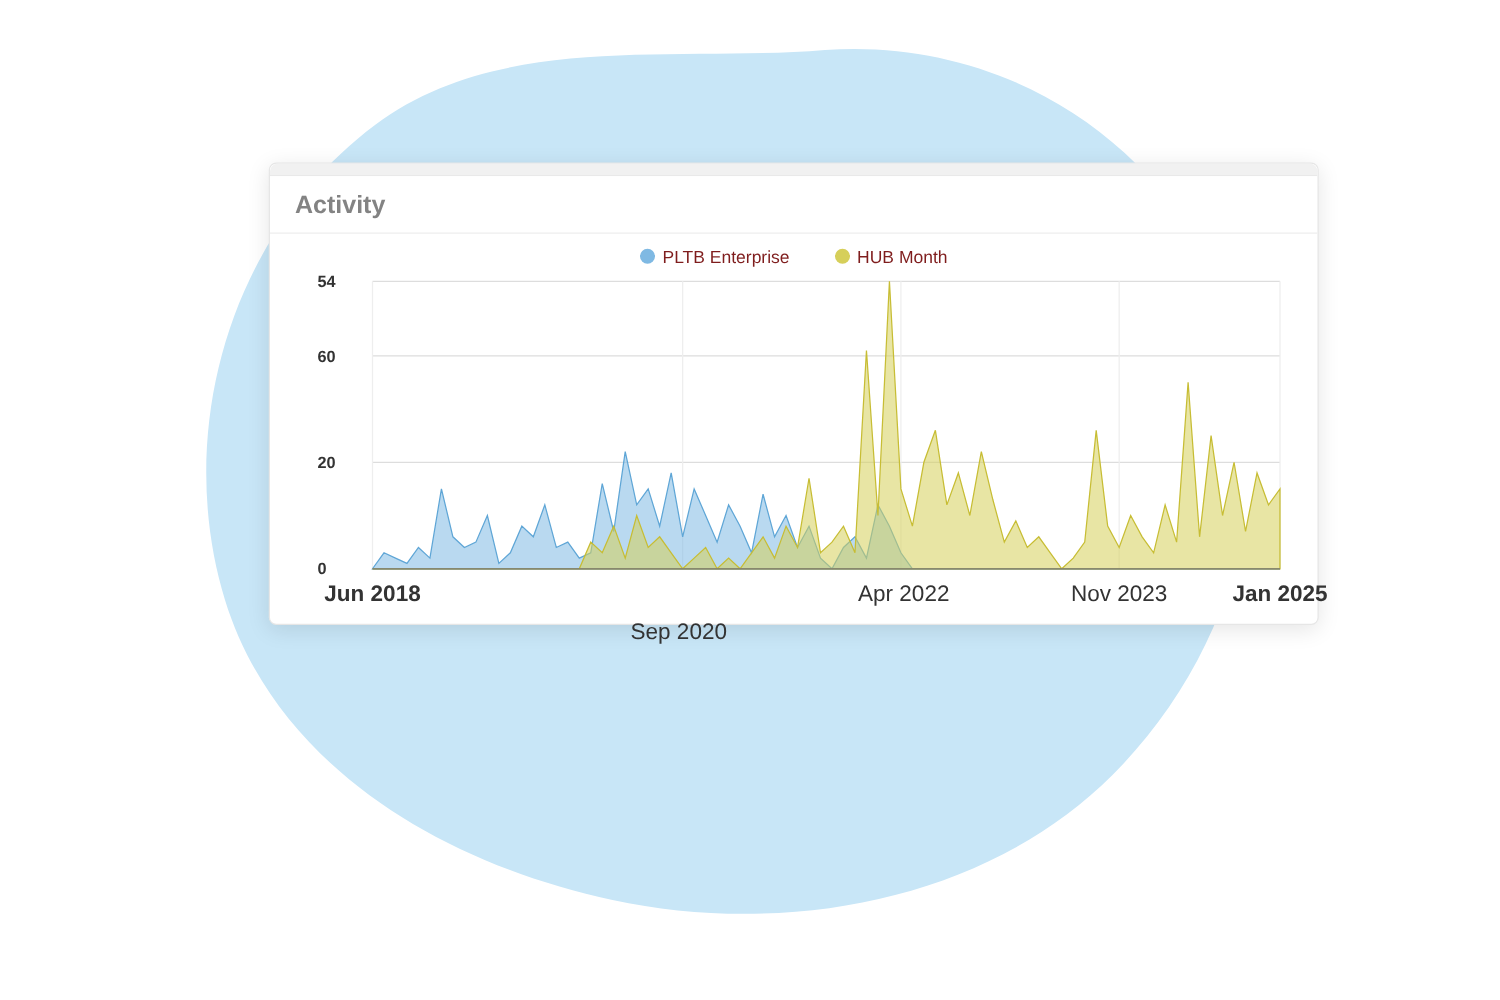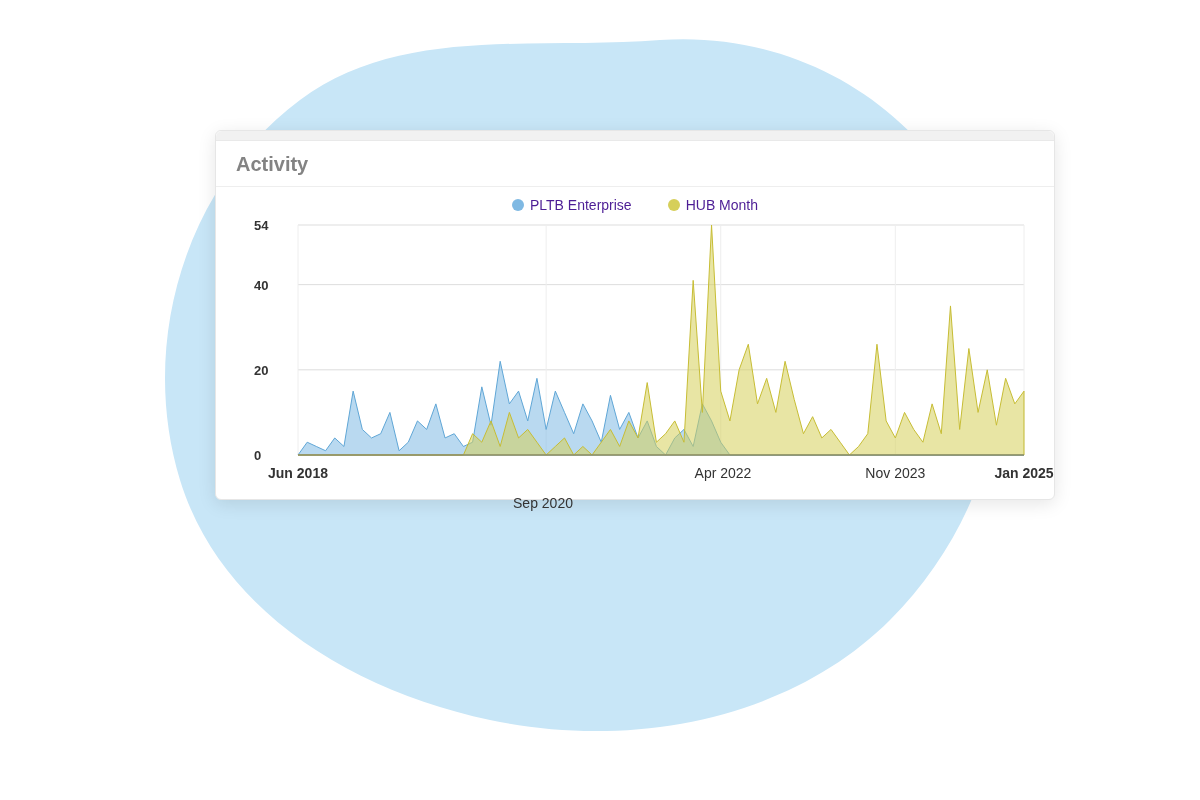--- a/index.html
+++ b/index.html
@@ -75,21 +75,21 @@
   .chart-wrap {
     flex: 1;
     padding: 10px 20px 14px 20px;
     position: relative;
   }
   .legend {
     display: flex;
     justify-content: center;
     gap: 36px;
     font-size: 14px;
-    color: #4c1d95;
+    color: #7f1d1d;
     margin-bottom: 6px;
   }
   .legend-item { display: flex; align-items: center; gap: 6px; }
   .legend-dot {
     width: 12px; height: 12px; border-radius: 50%;
     display: inline-block;
   }
   .plot {
     position: relative;
     width: 100%;
@@ -103,21 +103,21 @@
     font-size: 13px;
     font-weight: 700;
     color: #333;
     text-align: left;
     width: 40px;
   }
   .xtick {
     position: absolute;
     top: 100%;
     transform: translateX(-50%);
-    font-size: 14px;
+    font-size: 18px;
     color: #333;
     margin-top: 6px;
     white-space: nowrap;
   }
   .xtick.bold { font-weight: 700; }
 </style>
 </head>
 <body>
 
 <svg class="blob" viewBox="0 0 920 720">
@@ -154,21 +154,21 @@
           <line x1="310.126582278481" x2="310.126582278481" y1="6" y2="236" stroke="#eeeeee" stroke-width="1"></line>
           <line x1="484.73417721518985" x2="484.73417721518985" y1="6" y2="236" stroke="#eeeeee" stroke-width="1"></line>
           <line x1="659.3417721518988" x2="659.3417721518988" y1="6" y2="236" stroke="#eeeeee" stroke-width="1"></line>
           <line x1="788" x2="788" y1="6" y2="236" stroke="#eeeeee" stroke-width="1"></line>
           <path d="M 62 236 L 62 236 L 71.18987341772151 223.22222222222223 L 80.37974683544303 227.4814814814815 L 89.56962025316456 231.74074074074073 L 98.75949367088607 218.96296296296296 L 107.9493670886076 227.4814814814815 L 117.13924050632912 172.11111111111111 L 126.32911392405063 210.44444444444446 L 135.51898734177215 218.96296296296296 L 144.7088607594937 214.7037037037037 L 153.8987341772152 193.40740740740742 L 163.08860759493672 231.74074074074073 L 172.27848101265823 223.22222222222223 L 181.46835443037975 201.92592592592592 L 190.65822784810126 210.44444444444446 L 199.8481012658228 184.88888888888889 L 209.0379746835443 218.96296296296296 L 218.22784810126583 214.7037037037037 L 227.41772151898735 227.4814814814815 L 236.60759493670886 223.22222222222223 L 245.79746835443038 167.85185185185185 L 254.9873417721519 206.1851851851852 L 264.17721518987344 142.2962962962963 L 273.36708860759495 184.88888888888889 L 282.55696202531647 172.11111111111111 L 291.746835443038 201.92592592592592 L 300.9367088607595 159.33333333333334 L 310.126582278481 210.44444444444446 L 319.3164556962025 172.11111111111111 L 328.50632911392404 193.40740740740742 L 337.6962025316456 214.7037037037037 L 346.88607594936707 184.88888888888889 L 356.0759493670886 201.92592592592592 L 365.26582278481015 223.22222222222223 L 374.45569620253167 176.37037037037038 L 383.6455696202531 210.44444444444446 L 392.8354430379747 193.40740740740742 L 402.0253164556962 218.96296296296296 L 411.2151898734177 201.92592592592592 L 420.40506329113924 227.4814814814815 L 429.59493670886076 236 L 438.7848101265823 218.96296296296296 L 447.9746835443038 210.44444444444446 L 457.1645569620253 227.4814814814815 L 466.3544303797468 184.88888888888889 L 475.5443037974684 201.92592592592592 L 484.73417721518985 223.22222222222223 L 493.92405063291136 236 L 503.11392405063293 236 L 512.3037974683543 236 L 521.493670886076 236 L 530.6835443037975 236 L 539.873417721519 236 L 549.0632911392405 236 L 558.253164556962 236 L 567.4430379746836 236 L 576.632911392405 236 L 585.8227848101266 236 L 595.0126582278481 236 L 604.2025316455696 236 L 613.3924050632912 236 L 622.5822784810126 236 L 631.7721518987341 236 L 640.9620253164558 236 L 650.1518987341772 236 L 659.3417721518988 236 L 668.5316455696203 236 L 677.7215189873417 236 L 686.9113924050633 236 L 696.1012658227849 236 L 705.2911392405063 236 L 714.4810126582279 236 L 723.6708860759494 236 L 732.8607594936709 236 L 742.0506329113924 236 L 751.2405063291139 236 L 760.4303797468355 236 L 769.620253164557 236 L 778.8101265822785 236 L 788 236 L 788 236 Z" fill="rgba(127,185,227,0.55)" stroke="#5fa6d6" stroke-width="1"></path>
           <path d="M 62 236 L 62 236 L 71.18987341772151 236 L 80.37974683544303 236 L 89.56962025316456 236 L 98.75949367088607 236 L 107.9493670886076 236 L 117.13924050632912 236 L 126.32911392405063 236 L 135.51898734177215 236 L 144.7088607594937 236 L 153.8987341772152 236 L 163.08860759493672 236 L 172.27848101265823 236 L 181.46835443037975 236 L 190.65822784810126 236 L 199.8481012658228 236 L 209.0379746835443 236 L 218.22784810126583 236 L 227.41772151898735 236 L 236.60759493670886 214.7037037037037 L 245.79746835443038 223.22222222222223 L 254.9873417721519 201.92592592592592 L 264.17721518987344 227.4814814814815 L 273.36708860759495 193.40740740740742 L 282.55696202531647 218.96296296296296 L 291.746835443038 210.44444444444446 L 300.9367088607595 223.22222222222223 L 310.126582278481 236 L 319.3164556962025 227.4814814814815 L 328.50632911392404 218.96296296296296 L 337.6962025316456 236 L 346.88607594936707 227.4814814814815 L 356.0759493670886 236 L 365.26582278481015 223.22222222222223 L 374.45569620253167 210.44444444444446 L 383.6455696202531 227.4814814814815 L 392.8354430379747 201.92592592592592 L 402.0253164556962 218.96296296296296 L 411.2151898734177 163.5925925925926 L 420.40506329113924 223.22222222222223 L 429.59493670886076 214.7037037037037 L 438.7848101265823 201.92592592592592 L 447.9746835443038 223.22222222222223 L 457.1645569620253 61.37037037037035 L 466.3544303797468 193.40740740740742 L 475.5443037974684 6 L 484.73417721518985 172.11111111111111 L 493.92405063291136 201.92592592592592 L 503.11392405063293 150.81481481481484 L 512.3037974683543 125.25925925925927 L 521.493670886076 184.88888888888889 L 530.6835443037975 159.33333333333334 L 539.873417721519 193.40740740740742 L 549.0632911392405 142.2962962962963 L 558.253164556962 180.62962962962962 L 567.4430379746836 214.7037037037037 L 576.632911392405 197.66666666666669 L 585.8227848101266 218.96296296296296 L 595.0126582278481 210.44444444444446 L 604.2025316455696 223.22222222222223 L 613.3924050632912 236 L 622.5822784810126 227.4814814814815 L 631.7721518987341 214.7037037037037 L 640.9620253164558 125.25925925925927 L 650.1518987341772 201.92592592592592 L 659.3417721518988 218.96296296296296 L 668.5316455696203 193.40740740740742 L 677.7215189873417 210.44444444444446 L 686.9113924050633 223.22222222222223 L 696.1012658227849 184.88888888888889 L 705.2911392405063 214.7037037037037 L 714.4810126582279 86.92592592592592 L 723.6708860759494 210.44444444444446 L 732.8607594936709 129.51851851851853 L 742.0506329113924 193.40740740740742 L 751.2405063291139 150.81481481481484 L 760.4303797468355 206.1851851851852 L 769.620253164557 159.33333333333334 L 778.8101265822785 184.88888888888889 L 788 172.11111111111111 L 788 236 Z" fill="rgba(214,207,90,0.55)" stroke="#c7bd34" stroke-width="1"></path>
           <line x1="62" x2="788" y1="236" y2="236" stroke="#777" stroke-width="1"></line>
         </svg>
         <div class="ytick" style="top: 236px;">0</div>
         <div class="ytick" style="top: 150.815px;">20</div>
-        <div class="ytick" style="top: 65.6296px;">40</div>
+        <div class="ytick" style="top: 65.6296px;">60</div>
         <div class="ytick" style="top: 6px;">54</div>
         <div class="xtick bold" style="left: 62px;">Jun 2018</div>
         <div class="xtick" style="left: 307px; margin-top: 36px;">Sep 2020</div>
         <div class="xtick" style="left: 487px;">Apr 2022</div>
         <div class="xtick" style="left: 659.342px;">Nov 2023</div>
         <div class="xtick bold" style="left: 788px;">Jan 2025</div>
       </div>
   </div>
 </div>
 

